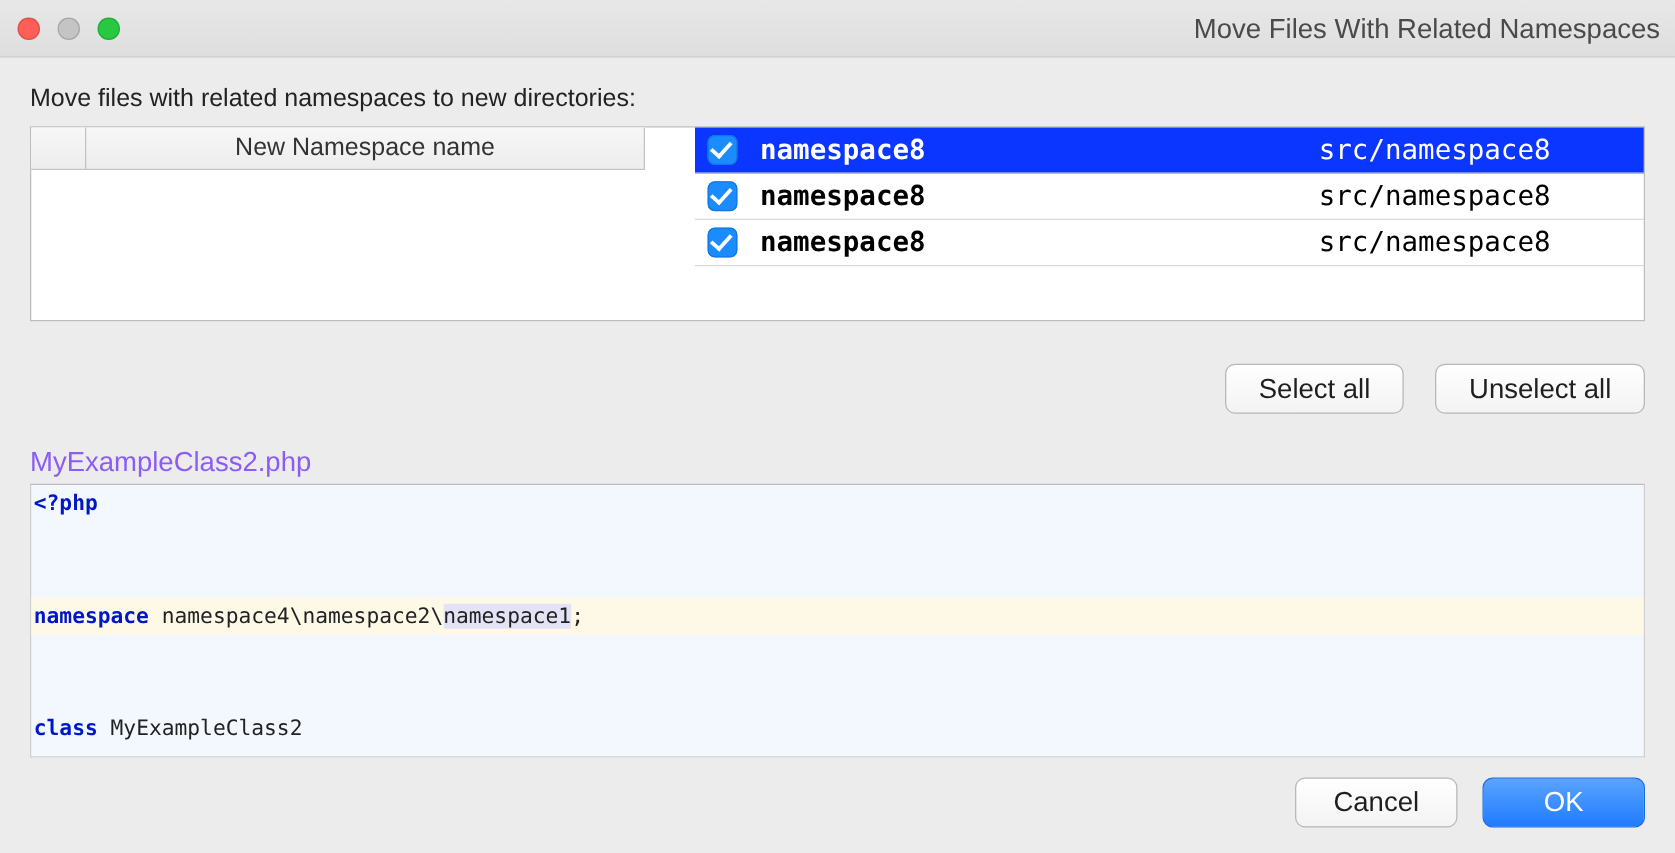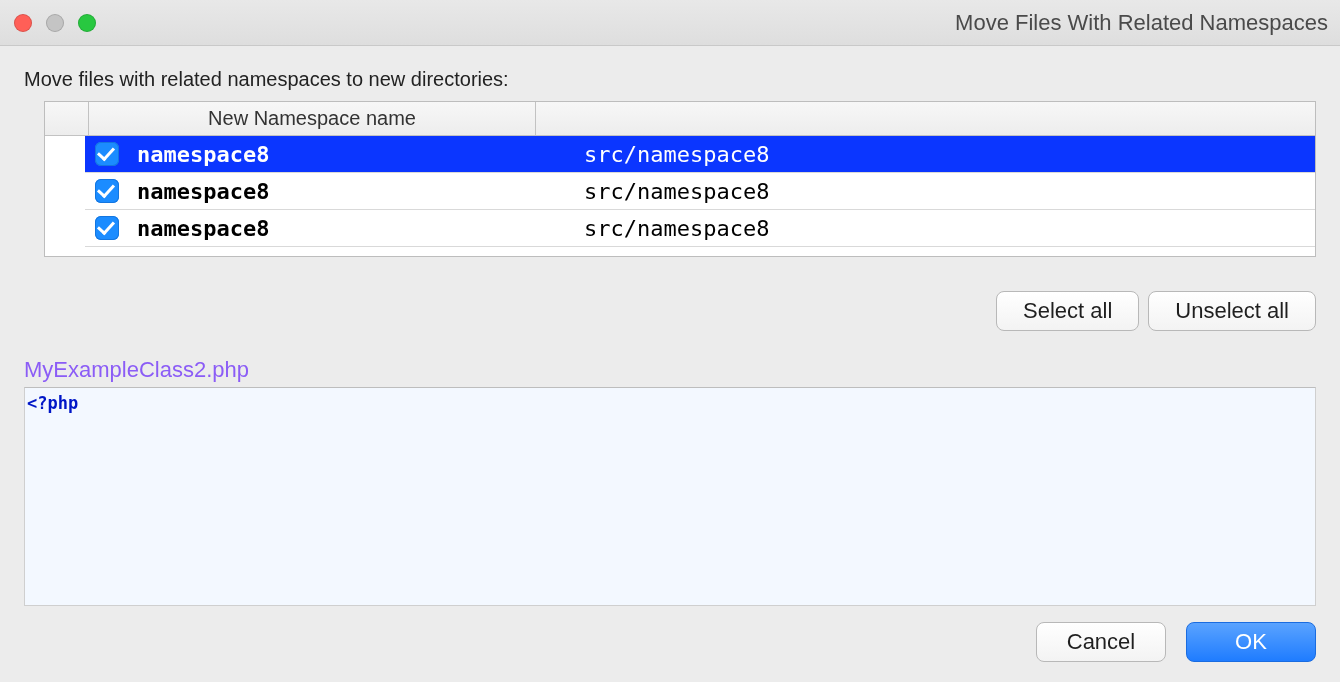--- a/index.html
+++ b/index.html
@@ -56,22 +56,21 @@
     color: #222;
     margin-bottom: 10px;
   }
 
   
   .table-wrap {
     border: 1px solid #bdbdbd;
     background: #fff;
     height: 176px;
     display: flex;
-    flex-direction: column;
-    margin-left: 20px;
+    flex-direction: row;
   }
   .thead {
     display: flex;
     height: 34px;
     background: linear-gradient(#f7f7f7, #ededed);
     border-bottom: 1px solid #c2c2c2;
     font-size: 20px;
     color: #333;
   }
   .th-check { width: 44px; border-right: 1px solid #c2c2c2; }
@@ -121,21 +120,21 @@
     left: 6px; top: 2px;
     width: 7px; height: 13px;
     border: solid #fff;
     border-width: 0 3px 3px 0;
     transform: rotate(42deg);
   }
 
   .btn-row {
     display: flex;
     justify-content: flex-end;
-    gap: 9px;
+    gap: 25px;
     margin-top: 34px;
   }
   .btn {
     height: 40px;
     border: 1px solid #b8b8b8;
     background: linear-gradient(#ffffff, #f3f3f3);
     border-radius: 8px;
     font-size: 22px;
     color: #1f1f1f;
     padding: 0 26px;
@@ -233,22 +232,28 @@
   </div>
 
   <div class="filelabel">MyExampleClass2.php</div>
 
   <div class="code">
     <div class="code-line">
       <span class="kw">&lt;?php</span>
     </div>
     <div class="code-line">&nbsp;</div>
     <div class="code-line">&nbsp;</div>
-    <div class="code-line">&nbsp;</div>
-    <div class="code-line">&nbsp;</div>
+    <div class="code-line ns-line">
+      <span class="kw">namespace</span><span class="txt">&nbsp;</span><span class="txt">namespace4\namespace2\</span><span class="txt hl">namespace1</span><span class="txt">;</span>
+    </div>
+    <div class="code-line">&nbsp;</div>
+    <div class="code-line">&nbsp;</div>
+    <div class="code-line">
+      <span class="kw">class</span><span class="txt">&nbsp;</span><span class="txt">MyExampleClass2</span>
+    </div>
   </div>
 
   <div class="footer">
     <button class="btn">Cancel</button>
     <button class="btn primary">OK</button>
   </div>
 
 </div>
 
 </body></html>

